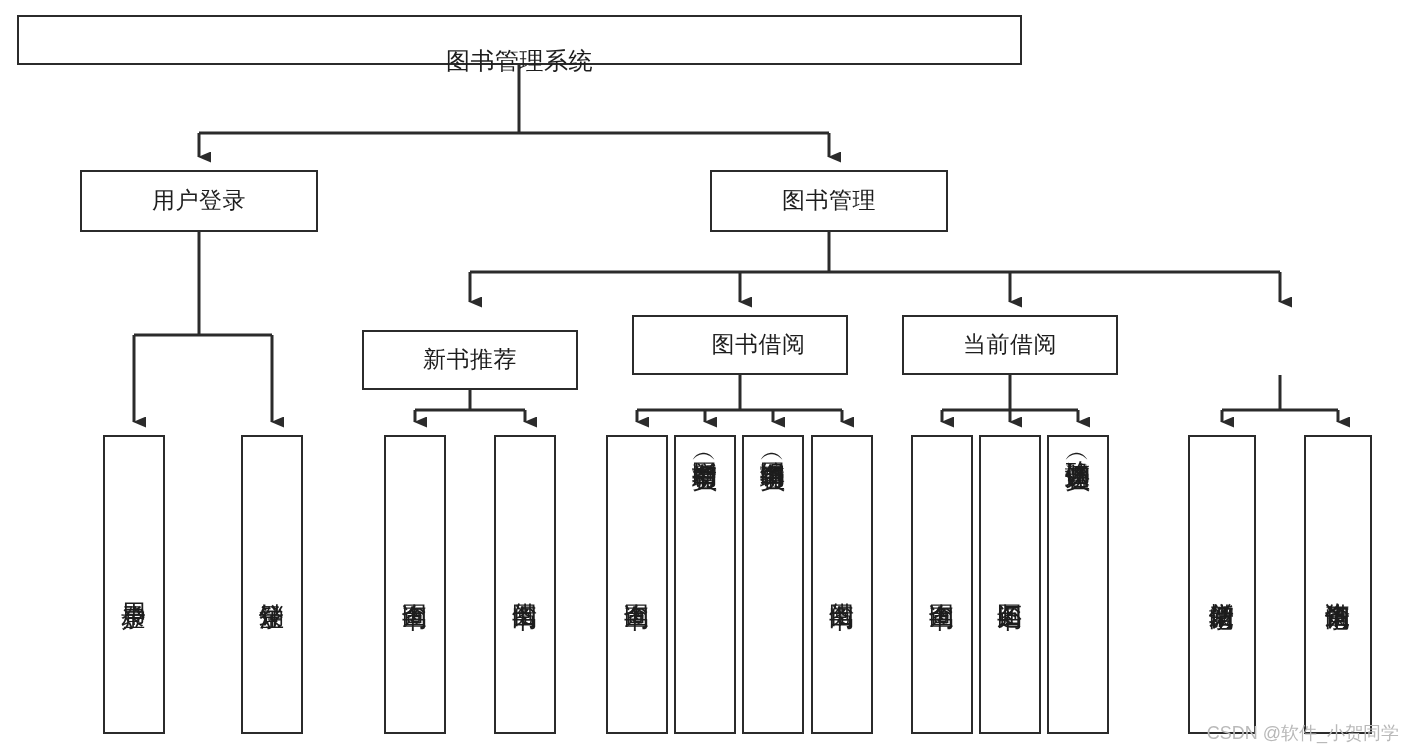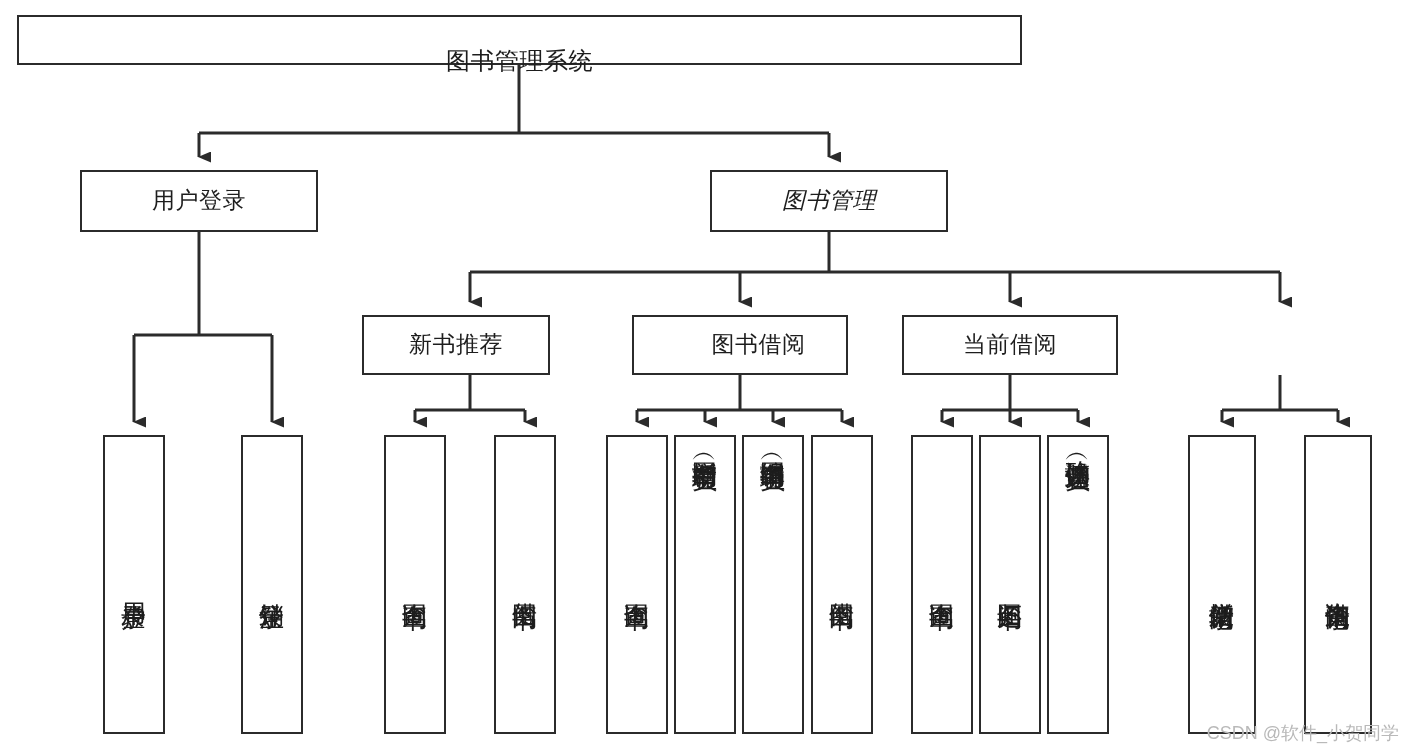--- a/index.html
+++ b/index.html
@@ -128,25 +128,25 @@
     </g>
   </svg>
 
   <div class="node h-node root" style="left:17px; top:15px; width:1005px; height:50px;">
     <span class="lbl">图书管理系统</span>
   </div>
 
   <div class="node h-node" style="left:80px; top:170px; width:238px; height:62px;">
     <span class="lbl">用户登录</span>
   </div>
-  <div class="node h-node" style="left:710px; top:170px; width:238px; height:62px;font-style:italic;">
+  <div class="node h-node" style="left:710px; top:170px; width:238px; height:62px;">
     <span class="lbl">图书管理</span>
   </div>
 
-  <div class="node h-node" style="left:362px; top:315px; width:188px; height:60px;align-items:center;">
+  <div class="node h-node" style="left:362px; top:330px; width:216px; height:60px;align-items:center;">
     <span class="lbl">新书推荐</span>
   </div>
   <div class="node h-node" style="left:632px; top:315px; width:216px; height:60px;padding-left:37px;">
     <span class="lbl">图书借阅</span>
   </div>
   <div class="node h-node" style="left:902px; top:315px; width:216px; height:60px;">
     <span class="lbl">当前借阅</span>
   </div>
 
   <div class="node v-node vcenter" style="left:103px; top:435px; width:62px; height:299px;">

